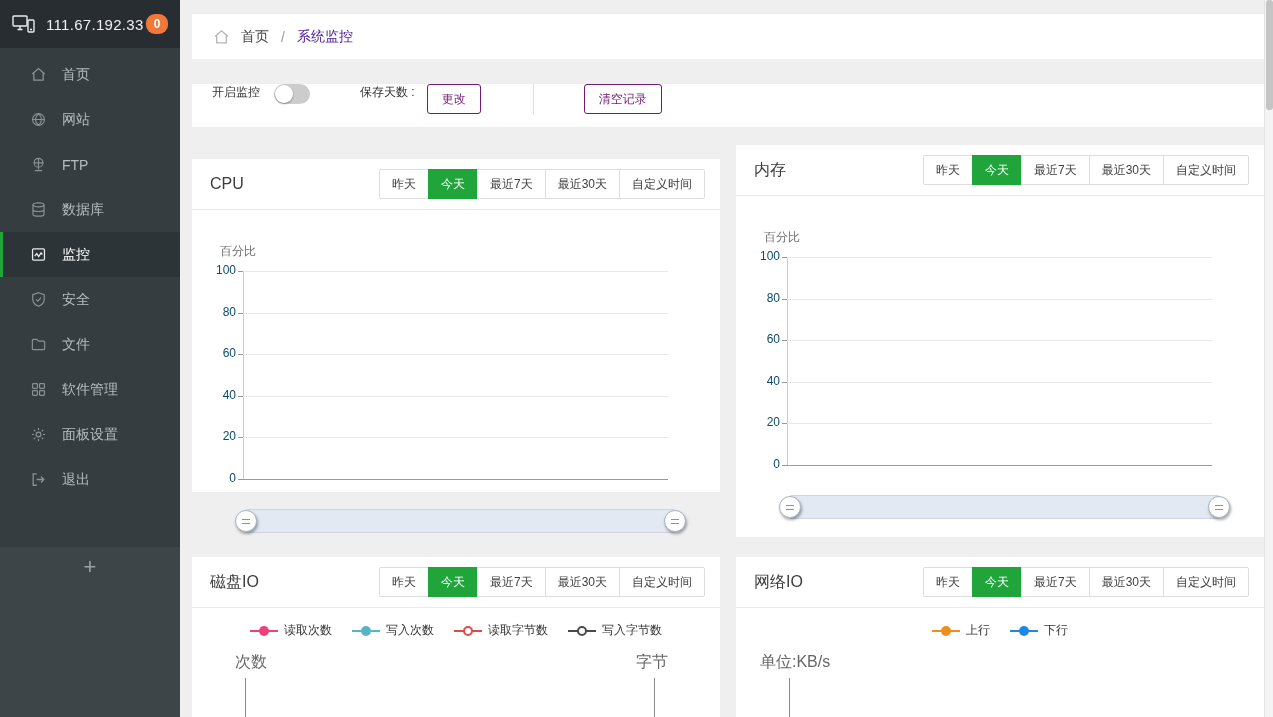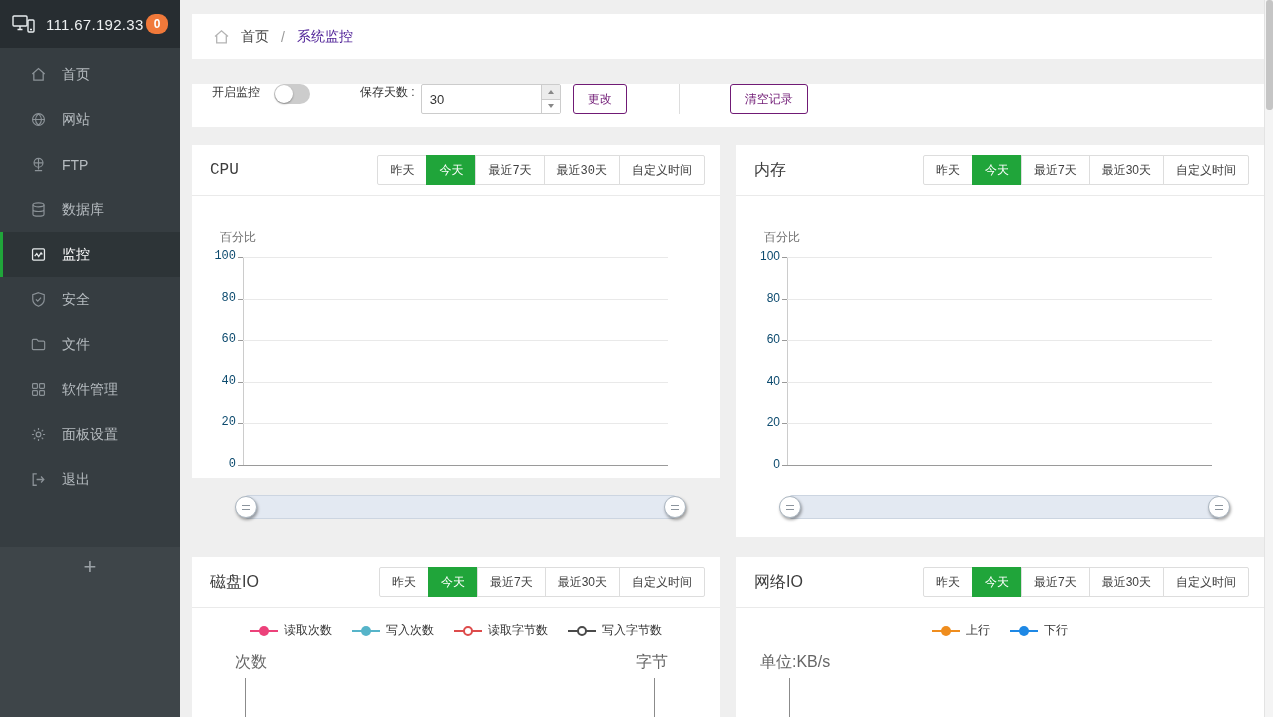--- a/index.html
+++ b/index.html
@@ -53,21 +53,21 @@
   .tri-down { width:0; height:0; border-left:3.5px solid transparent; border-right:3.5px solid transparent;
               border-top:4.5px solid #888; }
   .btn { height:30px; padding:0 14px; background:#fff; border:1px solid #701a75; border-radius:3px;
          font-size:12px; color:#701a75; cursor:pointer; font-family:inherit; }
   .btn-change { margin-left:12px; }
   .vdiv { width:1px; height:30px; background:#ddd; margin-left:52px; }
   .btn-clear { margin-left:50px; }
 
   
   .panel { position:absolute; background:#fff; }
-  #p-cpu  { left:12px;  top:145px; width:528px; height:333px;font-family:Liberation Mono, monospace; }
+  #p-cpu  { left:12px;  top:159px; width:528px; height:333px; }
   #p-mem  { left:556px; top:145px; width:528px; height:392px; }
   #p-disk { left:12px;  top:557px; width:528px; height:330px; }
   #p-net  { left:556px; top:557px; width:528px; height:330px; }
   .p-head { height:51px; border-bottom:1px solid #eaeaea; display:flex; align-items:center;
             justify-content:space-between; padding:0 15px 0 18px; }
   .p-title { font-size:16px; color:#3c3c3c; }
   .tgroup { display:flex; }
   .tbtn { height:30px; padding:0 12px; font-size:12px; color:#404040; background:#fff;
           border:1px solid #ddd; margin-left:-1px; cursor:pointer; font-family:inherit; }
   .tbtn:first-child { margin-left:8px; border-radius:2px 0 0 2px; }
@@ -234,31 +234,20 @@
     <span class="bc-sep">/</span>
     <span class="bc-cur">系统监控</span>
   </div>
 
   <div class="white-card toolbar">
     <span>开启监控</span>
     <span class="toggle">
         <span class="knob"></span>
       </span>
     <span class="tb-days">保存天数 :</span>
-    <span class="num-input">
-      <input type="text" value="30" style="">
-      <span class="spin">
-        <span class="up">
-            <i class="tri-up"></i>
-          </span>
-        <span class="down">
-            <i class="tri-down"></i>
-          </span>
-      </span>
-    </span>
     <button class="btn btn-change">更改</button>
     <span class="vdiv"></span>
     <button class="btn btn-clear">清空记录</button>
   </div>
 
   <div class="panel" id="p-cpu">
     <div class="p-head">
       <div class="p-title">CPU</div>
       <div class="tgroup">
           <button class="tbtn">昨天</button>

